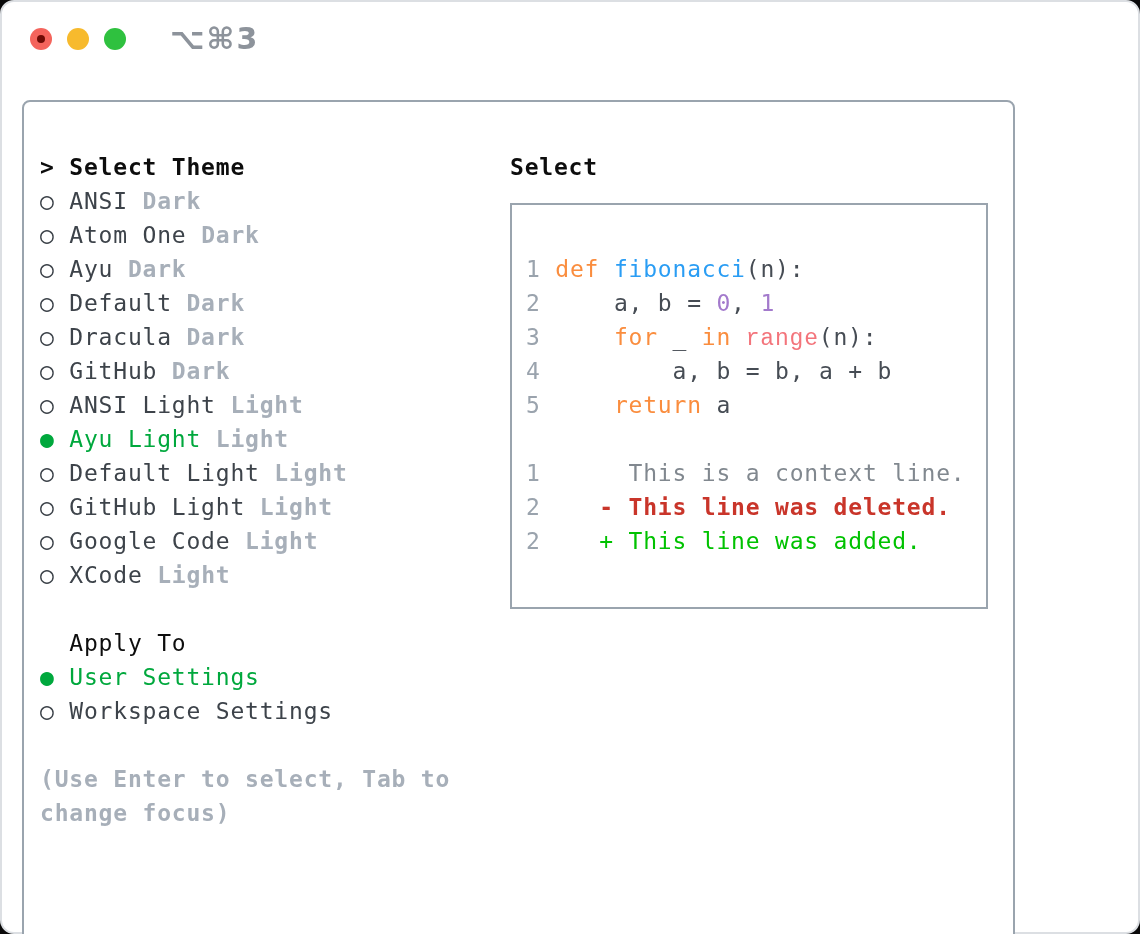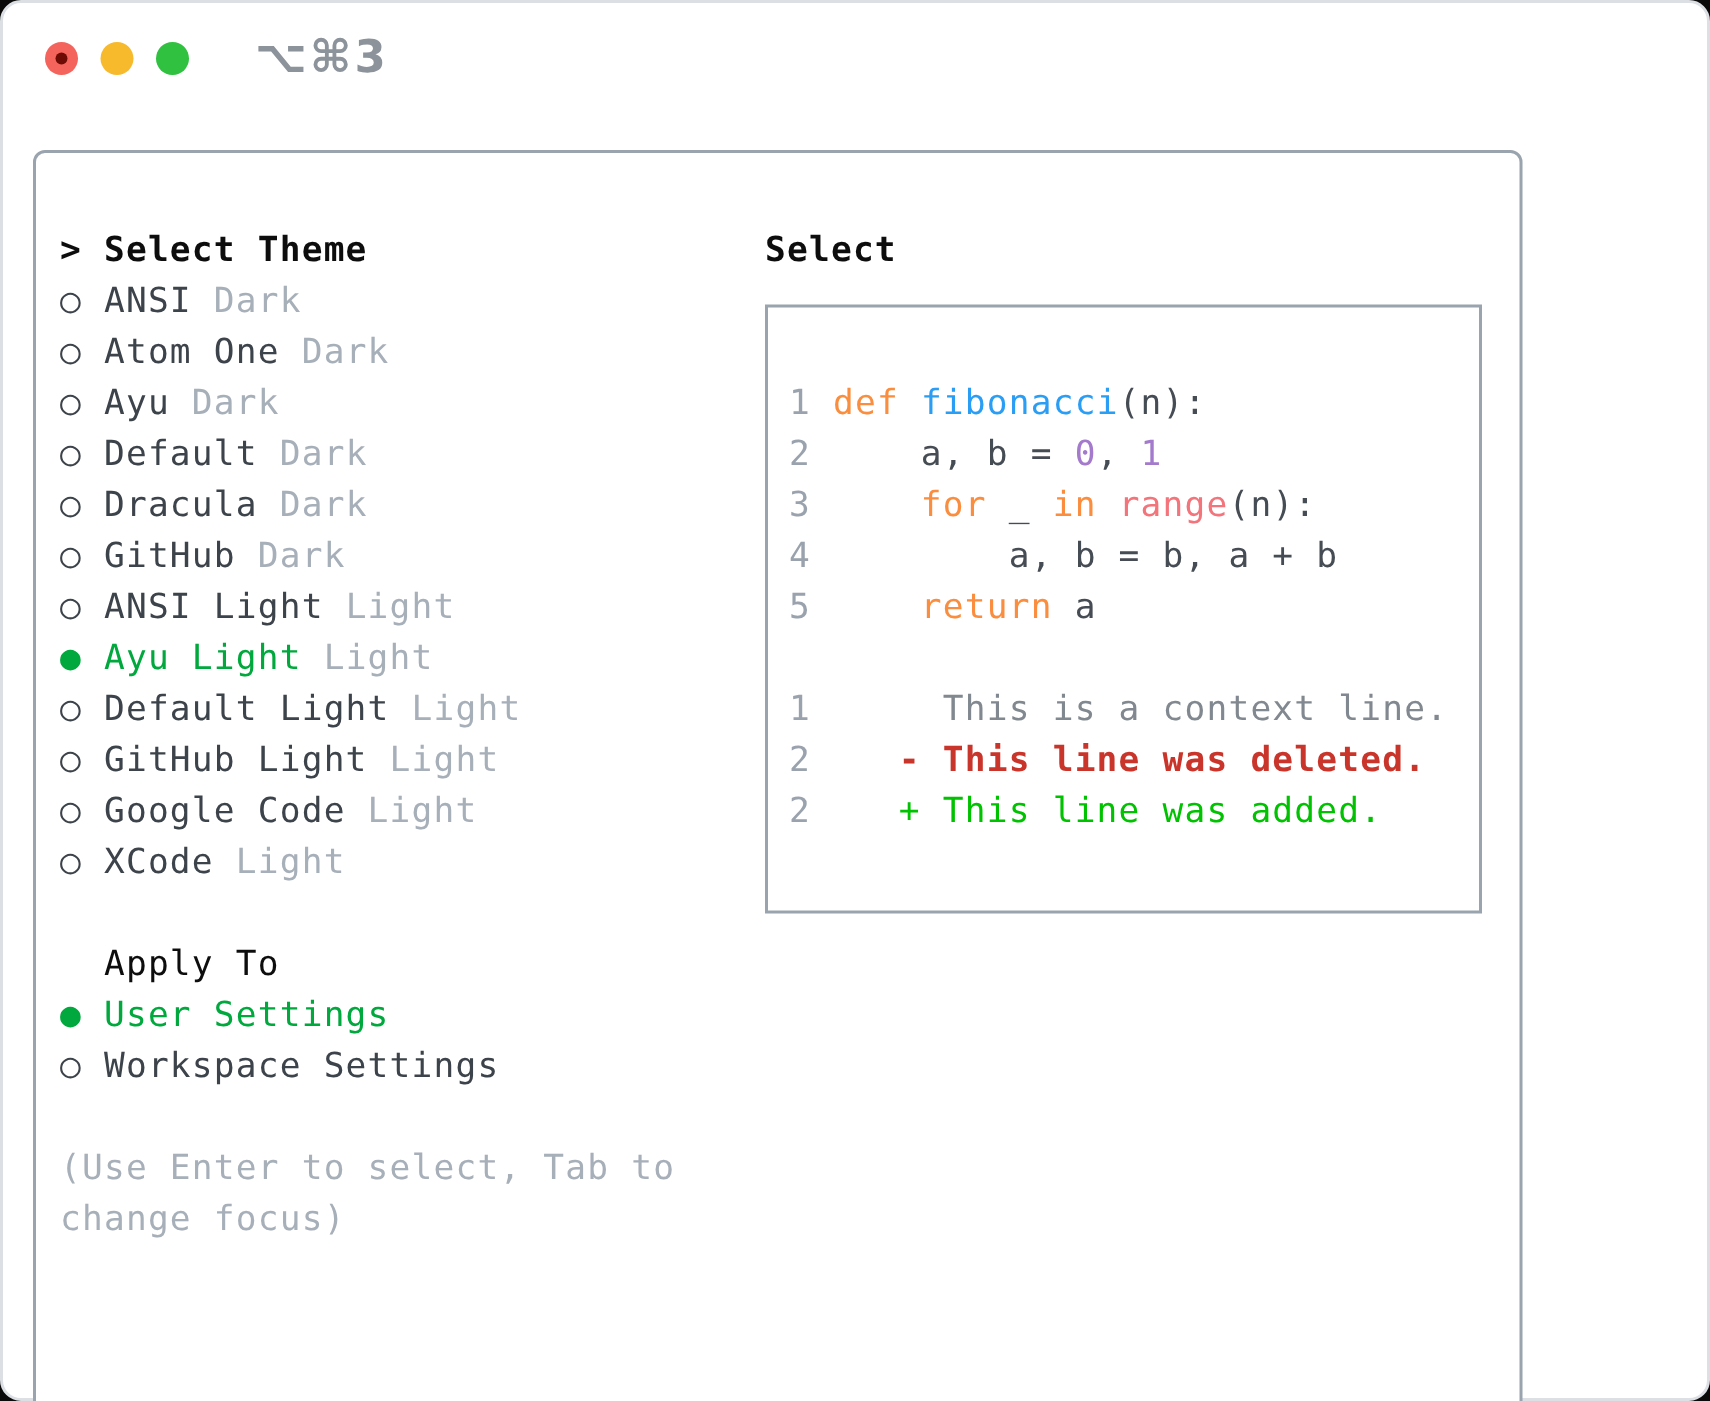--- a/index.html
+++ b/index.html
@@ -26,28 +26,28 @@
   }
   .mono, .mono *{
     font-family:"DejaVu Sans Mono", monospace;
     font-size:23px;line-height:34px;letter-spacing:0.8px;white-space:pre;
   }
   #left-col{position:absolute;left:16px;top:48px;}
   .row{height:34px;}
   .b{font-weight:bold;}
   .c-black{color:var(--black);}
   .c-item{color:var(--item);}
-  .c-muted{color:var(--muted);}
+  .c-muted{color:var(--muted);font-weight:bold;}
   .c-green{color:var(--green);}
   .c-ln{color:var(--lineNo);}
   .c-fg{color:var(--fg);}
   .c-kw{color:var(--kw);}
   .c-fn{color:var(--fn);text-align:right;}
   .c-num{color:var(--num);}
-  .c-bi{color:var(--bi);}
+  .c-bi{color:var(--bi);font-family:Liberation Mono, monospace;}
   .c-ctx{color:var(--ctx);margin-top:40px;}
   .c-del{color:var(--del);font-weight:bold;}
   .c-add{color:var(--add);}
   .preview-header{position:absolute;left:486px;top:48px;height:34px;color:var(--black);font-weight:bold;}
   .preview-box{
     position:absolute;left:486px;top:101px;width:478px;height:406px;
     box-sizing:border-box;border:2px solid var(--boxBorder);background:#fff;
   }
   #preview-lines{position:absolute;left:14px;top:47px;}
 </style>

